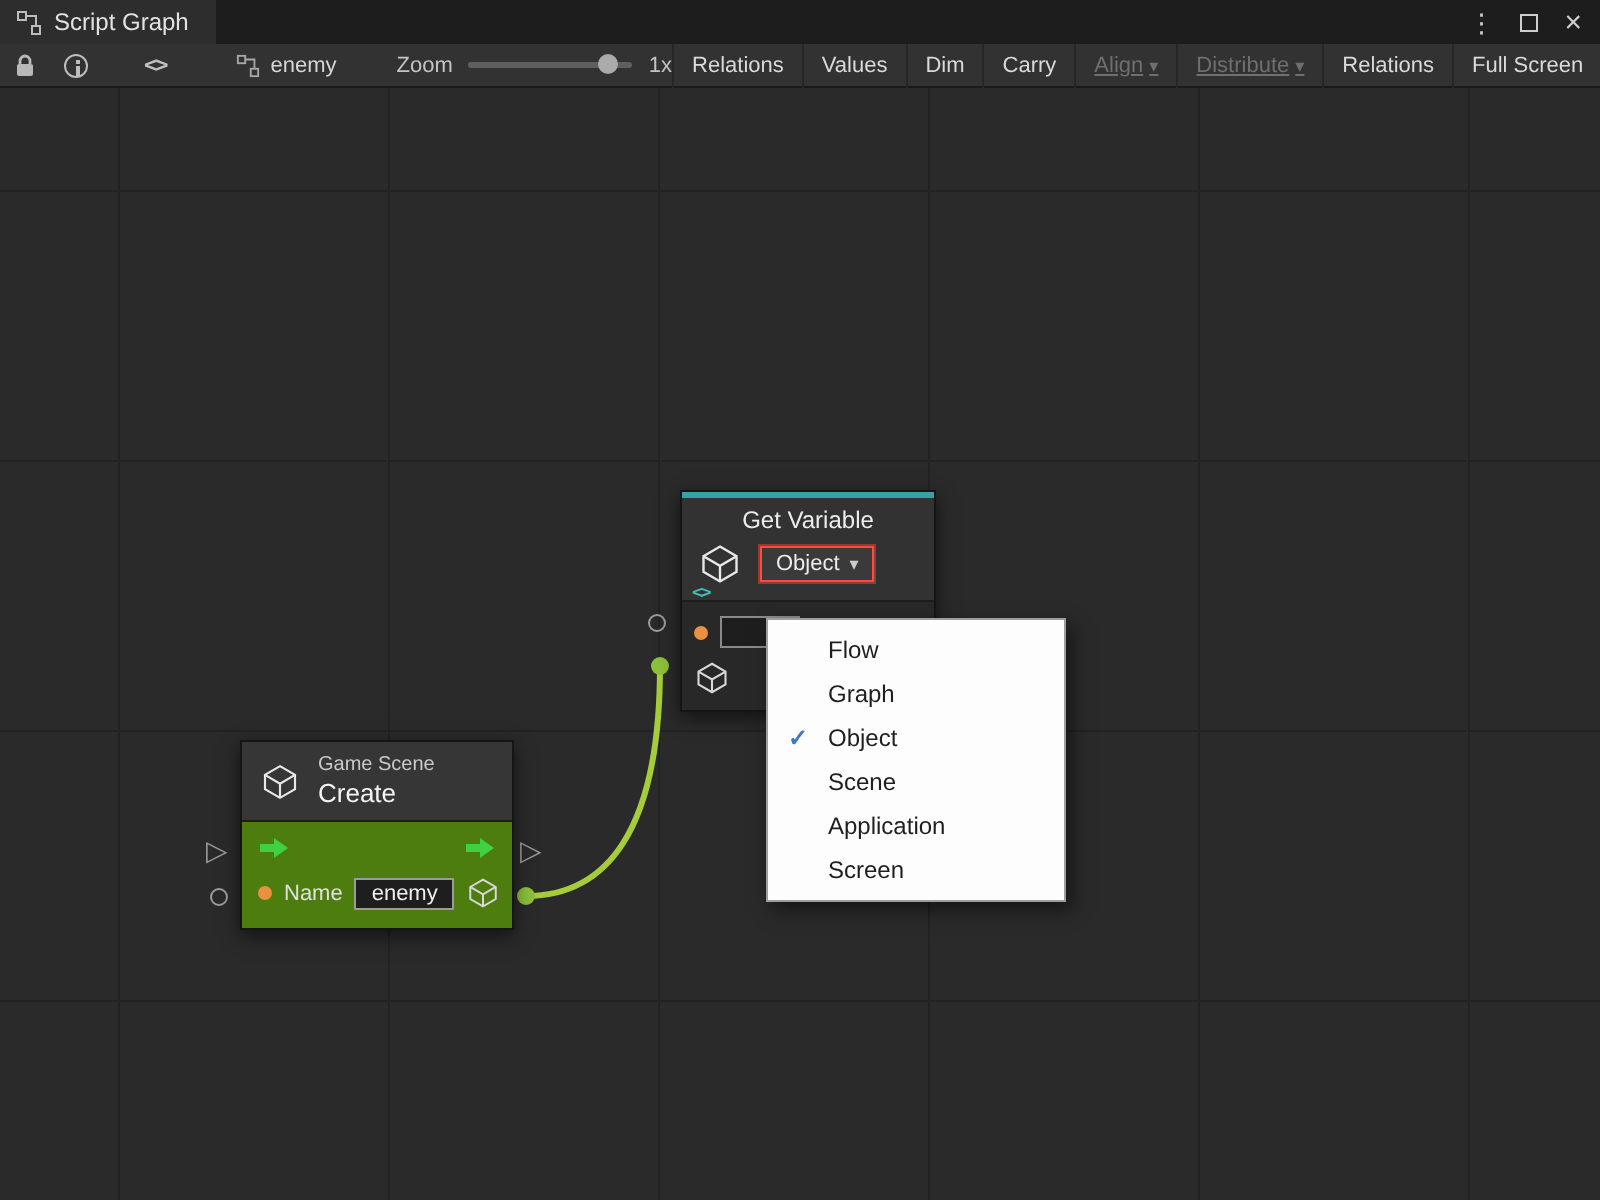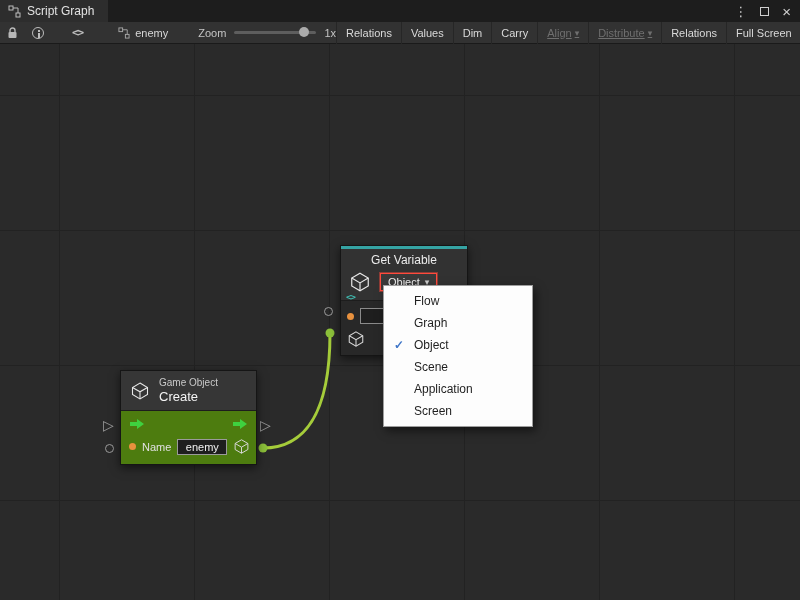--- a/index.html
+++ b/index.html
@@ -99,21 +99,21 @@
   .cr-name-input { width:50px; text-align:center; border-color:#9a9a9a; }
   .cr-value-row .cube-wrap { margin-left:auto; }
   
   .port-circle {
     position:absolute; width:9px; height:9px; border:1px solid #9b9b9b;
     border-radius:50%; background:transparent;
   }
   .port-tri { position:absolute; color:#9b9b9b; font-size:14px; line-height:14px; }
   
   .dropdown {
-    position:absolute; left:383px; top:241px; width:150px; z-index:20;
+    position:absolute; left:383px; top:265px; width:150px; z-index:20;
     background:#fdfdfd; border:1px solid #9e9e9e; padding:4px 0;
     box-shadow:3px 4px 9px rgba(0,0,0,0.5);
   }
   .dd-item { display:flex; align-items:center; height:22px; font-size:12px; color:#1f1f1f; cursor:default; }
   .dd-check { width:30px; text-align:center; color:#3f76c8; font-weight:bold; font-size:12px; }
 </style>
 </head>
 <body>
 
 <div class="app">
@@ -242,21 +242,21 @@
 
     <div class="node cr-node">
       <div class="cr-header">
         <span class="cube-wrap">
           <svg width="20" height="20" viewBox="0 0 24 24">
             <path d="M12 2.5 21 7.75 21 16.25 12 21.5 3 16.25 3 7.75 Z" fill="none" stroke="#e8e8e8" stroke-width="1.3"></path>
             <path d="M3 7.75 12 13 21 7.75 M12 13 V21.5" fill="none" stroke="#e8e8e8" stroke-width="1.3"></path>
           </svg>
         </span>
         <span class="cr-header-texts">
-          <span class="cr-category">Game Object</span>
+          <span class="cr-category">Game Scene</span>
           <span class="cr-title">Create</span>
         </span>
       </div>
       <div class="cr-body">
         <div class="cr-flow-row">
           <svg width="16" height="12" viewBox="0 0 16 12">
             <path d="M1 4 H8 V1 L15 6 L8 11 V8 H1 Z" fill="#3fd13f"></path>
           </svg>
           <svg width="16" height="12" viewBox="0 0 16 12">
             <path d="M1 4 H8 V1 L15 6 L8 11 V8 H1 Z" fill="#3fd13f"></path>

